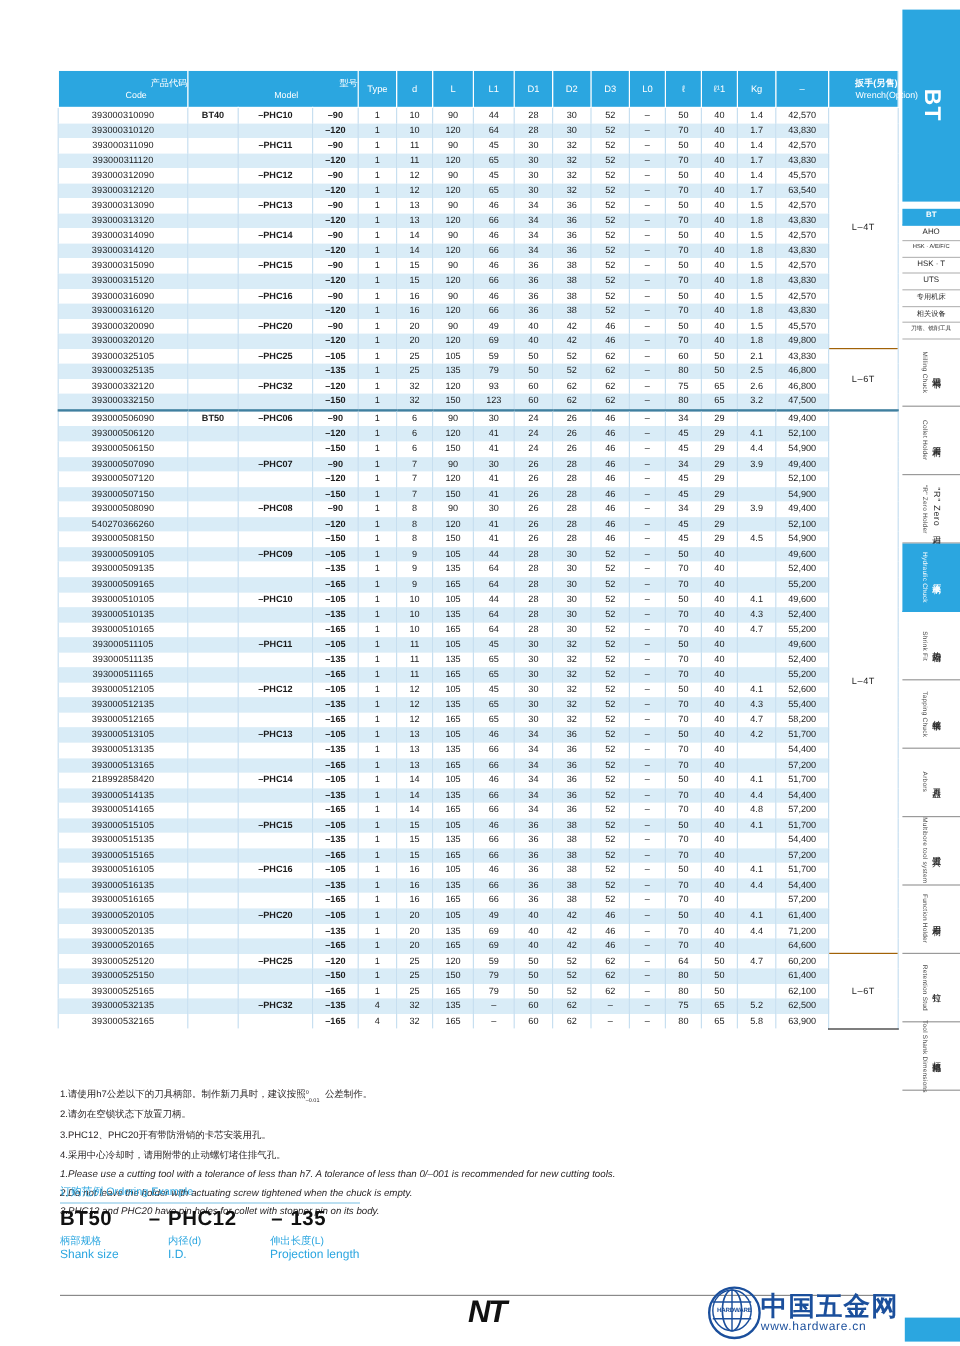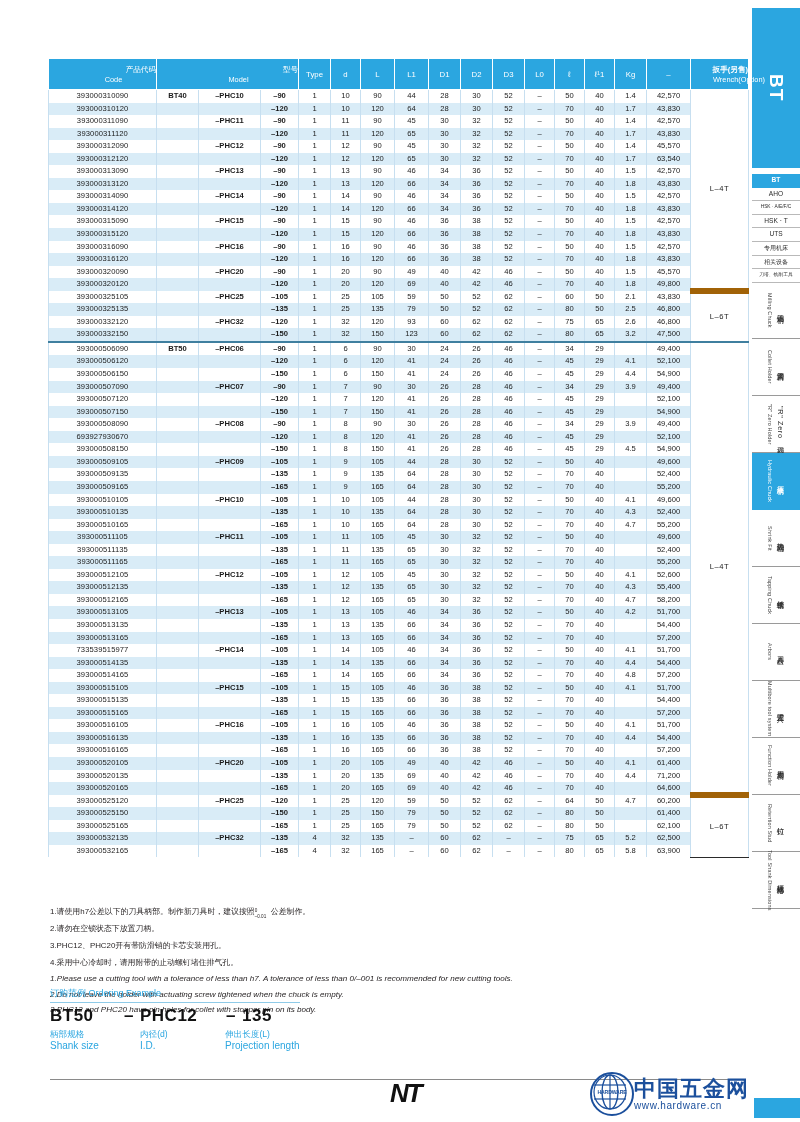--- a/index.html
+++ b/index.html
@@ -70,21 +70,21 @@
   td.shank{text-align:left;padding-left:10px;font-weight:bold;font-size:8px;}
   td.model{text-align:right;padding-right:4px;font-weight:bold;font-size:8px;}
   td.len{text-align:left;padding-left:2px;font-weight:bold;font-size:8px;}
   td.wrenchcell{
     background:#fff !important;border:none;border-left:1px solid #ffffff;
     font-size:8.5px;color:#1b1b1b;letter-spacing:.5px;
   }
   tr.secstart td{border-top:2px solid #3f7f9f;}
 
   
-  td.wr-top{border-top:6px solid #a16207;}
+  td.wr-top{border-top:1px solid #a16207;}
   td.wr-bot{border-bottom:1px solid #2a2a2a;}
 
   
   .notes{position:absolute;left:50px;top:903px;width:690px;}
   .note-cn{font-size:7.9px;line-height:17px;color:#231f20;}
   .note-en{font-size:8.1px;line-height:15.5px;color:#231f20;font-style:italic;}
   .tol{display:inline-block;position:relative;width:16px;height:9px;vertical-align:-1px;}
   .tol b{position:absolute;left:0;font-weight:normal;font-size:4.6px;}
   .tol b.t{top:-4px;}
   .tol b.d{top:2px;}
@@ -738,21 +738,21 @@
             <td>26</td>
             <td>28</td>
             <td>46</td>
             <td>–</td>
             <td>34</td>
             <td>29</td>
             <td>3.9</td>
             <td>49,400</td>
           </tr>
           <tr class="alt">
-            <td class="code">693927930670</td>
+            <td class="code">540270366260</td>
             <td class="shank"></td>
             <td class="model"></td>
             <td class="len">–120</td>
             <td>1</td>
             <td>8</td>
             <td>120</td>
             <td>41</td>
             <td>26</td>
             <td>28</td>
             <td>46</td>
@@ -1044,21 +1044,21 @@
             <td>34</td>
             <td>36</td>
             <td>52</td>
             <td>–</td>
             <td>70</td>
             <td>40</td>
             <td></td>
             <td>57,200</td>
           </tr>
           <tr class="norm">
-            <td class="code">733539515977</td>
+            <td class="code">218992858420</td>
             <td class="shank"></td>
             <td class="model">–PHC14</td>
             <td class="len">–105</td>
             <td>1</td>
             <td>14</td>
             <td>105</td>
             <td>46</td>
             <td>34</td>
             <td>36</td>
             <td>52</td>

